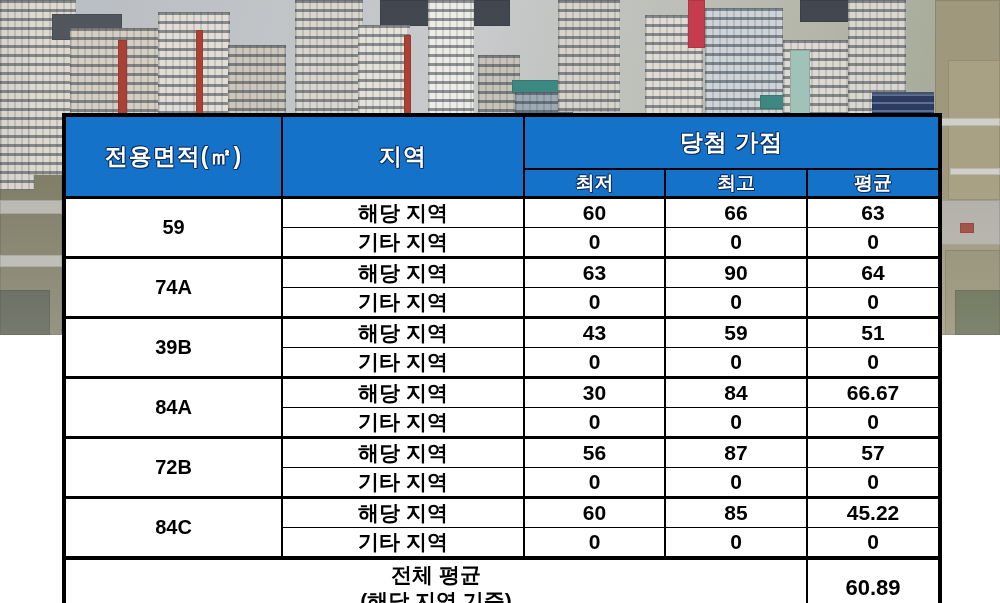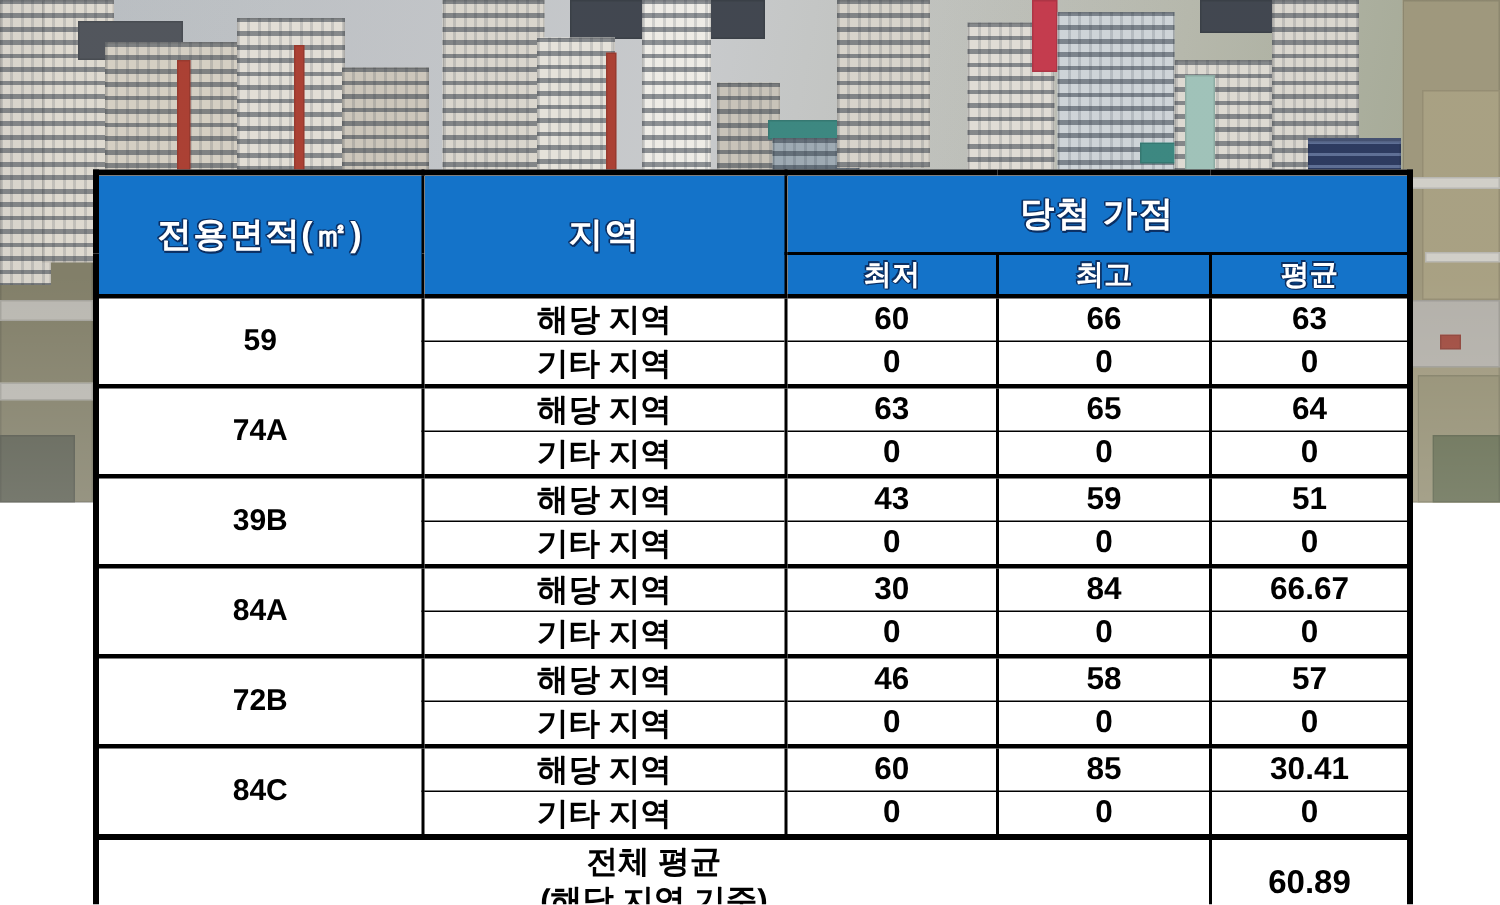--- a/index.html
+++ b/index.html
@@ -122,21 +122,21 @@
         <tr>
           <td>기타 지역</td>
           <td>0</td>
           <td>0</td>
           <td>0</td>
         </tr>
         <tr class="group-start">
           <td rowspan="2" class="area-cell">74A</td>
           <td>해당 지역</td>
           <td>63</td>
-          <td>65</td>
+          <td>90</td>
           <td>64</td>
         </tr>
         <tr>
           <td>기타 지역</td>
           <td>0</td>
           <td>0</td>
           <td>0</td>
         </tr>
         <tr class="group-start">
           <td rowspan="2" class="area-cell">39B</td>
@@ -160,36 +160,36 @@
         </tr>
         <tr>
           <td>기타 지역</td>
           <td>0</td>
           <td>0</td>
           <td>0</td>
         </tr>
         <tr class="group-start">
           <td rowspan="2" class="area-cell">72B</td>
           <td>해당 지역</td>
-          <td>46</td>
-          <td>58</td>
+          <td>56</td>
+          <td>87</td>
           <td>57</td>
         </tr>
         <tr>
           <td>기타 지역</td>
           <td>0</td>
           <td>0</td>
           <td>0</td>
         </tr>
         <tr class="group-start">
           <td rowspan="2" class="area-cell">84C</td>
           <td>해당 지역</td>
           <td>60</td>
           <td>85</td>
-          <td>30.41</td>
+          <td>45.22</td>
         </tr>
         <tr>
           <td>기타 지역</td>
           <td>0</td>
           <td>0</td>
           <td>0</td>
         </tr>
       </tbody>
     <tfoot>
       <tr>

